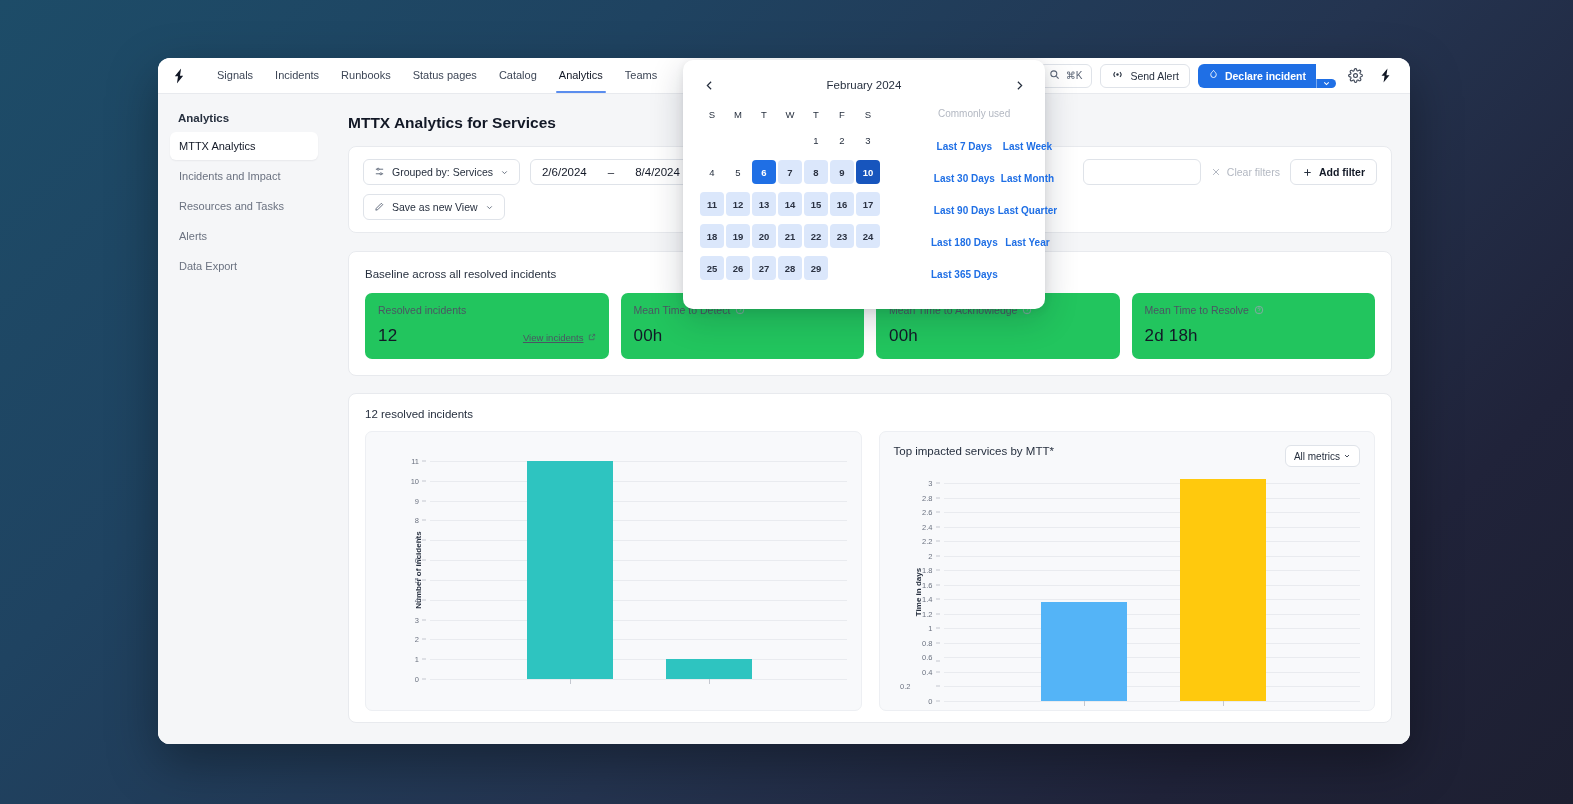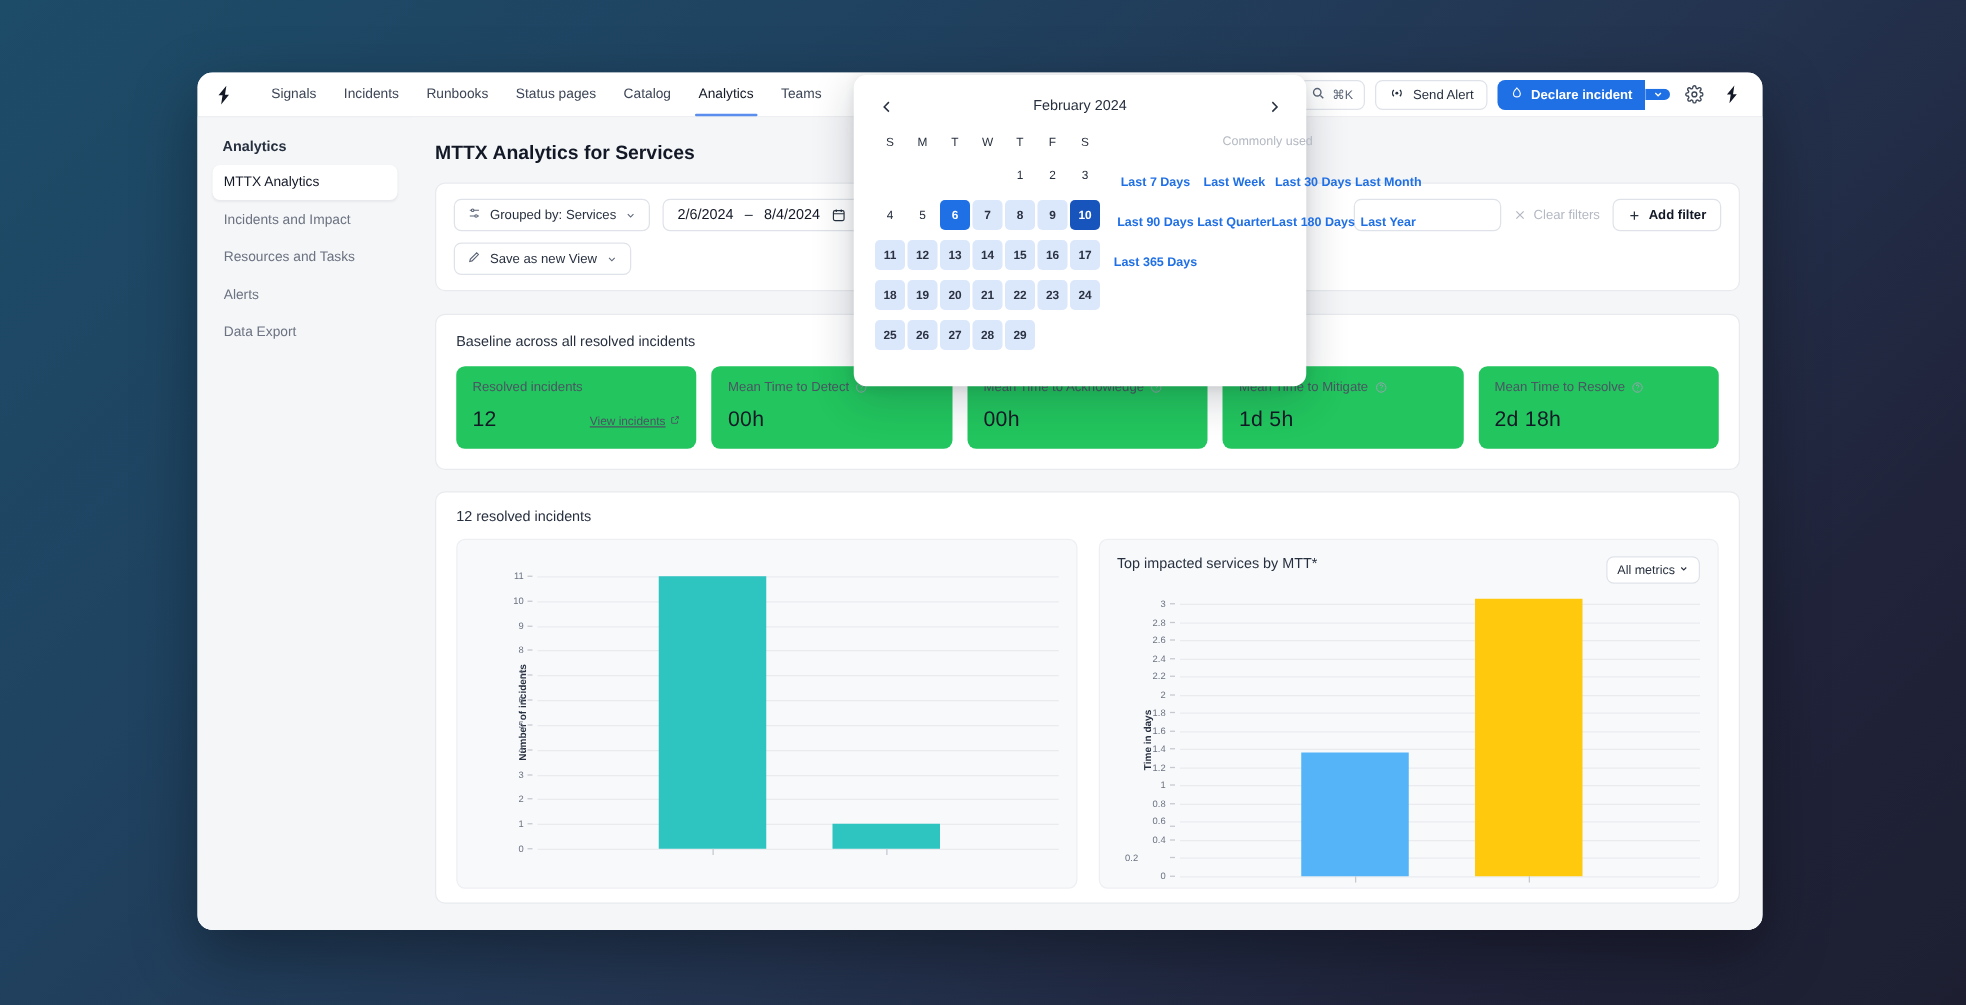--- a/index.html
+++ b/index.html
@@ -60,21 +60,21 @@
     font-size: 10px; color: #5b6576; background: #fff;
     cursor: pointer;
   }
   .send-alert-btn {
     display: flex; align-items: center; gap: 6px;
     border: 1px solid #dfe3e9; border-radius: 6px;
     height: 24px; padding: 0 10px;
     font-size: 10.5px; color: #27303f; background: #fff;
     cursor: pointer; font-weight: 500;
   }
-  .declare-group { display: flex; align-items: center; }
+  .declare-group { display: flex; align-items: flex-end; }
   .declare-btn {
     display: flex; align-items: center; gap: 6px;
     background: #1f6fe5; color: #fff;
     border-radius: 6px 0 0 6px;
     height: 24px; padding: 0 10px;
     font-size: 10.5px; font-weight: 600;
     cursor: pointer;
   }
   .declare-caret {
     width: 20px; background: #1f6fe5; color: #fff;
@@ -128,21 +128,21 @@
   .tb-left { display: flex; flex-direction: column; gap: 9px; }
   .tb-row { display: flex; gap: 10px; align-items: center; }
   .pill {
     display: flex; align-items: center; gap: 7px;
     border: 1px solid #dfe3e9; border-radius: 6px;
     height: 26px; padding: 0 10px;
     font-size: 10.5px; color: #27303f; background: #fff;
     cursor: pointer; white-space: nowrap;
   }
   .daterange {
-    display: flex; align-items: center; gap: 9px;
+    display: flex; align-items: center; gap: 21px;
     border: 1px solid #dfe3e9; border-radius: 6px;
     height: 26px; padding: 0 11px;
     font-size: 11.5px; color: #121826; background: #fff;
     cursor: pointer;
   }
   .tb-right { margin-left: auto; display: flex; align-items: center; gap: 10px; }
   .ghost-link {
     display: flex; align-items: center; gap: 6px;
     font-size: 10.5px; color: #b3b8c2; cursor: pointer;
   }
@@ -254,21 +254,21 @@
     display: flex; align-items: center; justify-content: center;
     font-size: 9.5px; color: #27303f; cursor: pointer;
   }
   .cell.plain { color: #27303f; }
   .cell.inrange { background: #dbe7fb; color: #2b3242; font-weight: 600; }
   .cell.start { background: #1f6fe5; color: #fff; font-weight: 700; }
   .cell.end { background: #1755bd; color: #fff; font-weight: 700; }
   .cell.empty { background: transparent; cursor: default; }
   .presets { flex: 1; padding-left: 10px; }
   .presets-title { font-size: 10px; color: #b3b8c2; text-align: center; margin-bottom: 6px; height: 20px; line-height: 20px; }
-  .preset-grid { display: grid; grid-template-columns: 1fr 1fr 1fr 1fr; }
+  .preset-grid { display: grid; grid-template-columns: 1fr 1fr; margin-left: 40px; }
   .preset {
     height: 32px; display: flex; align-items: center; justify-content: center;
     font-size: 10px; color: #1f6fe5; font-weight: 600; cursor: pointer;
     white-space: nowrap;
   }
   .preset.blank { cursor: default; }
 </style>
 </head>
 <body>
 
@@ -453,35 +453,20 @@
                 <span class="help-icon">
                   <svg width="10" height="10" viewBox="0 0 24 24" fill="none" stroke="#9aa2b1" stroke-width="1.9">
                     <circle cx="12" cy="12" r="9"></circle>
                     <path d="M9.6 9.2a2.5 2.5 0 114.4 1.8c-.9.9-2 1.3-2 2.6"></path>
                     <circle cx="12" cy="17.2" r=".9" fill="#9aa2b1" stroke="none"></circle>
                   </svg>
                 </span>
               </div>
               <div class="metric-row">
                 <div class="metric-value">00h</div>
-              </div>
-            </div>
-            <div class="metric-card">
-              <div class="metric-label">
-                <span>Mean Time to Mitigate</span>
-                <span class="help-icon">
-                  <svg width="10" height="10" viewBox="0 0 24 24" fill="none" stroke="#9aa2b1" stroke-width="1.9">
-                    <circle cx="12" cy="12" r="9"></circle>
-                    <path d="M9.6 9.2a2.5 2.5 0 114.4 1.8c-.9.9-2 1.3-2 2.6"></path>
-                    <circle cx="12" cy="17.2" r=".9" fill="#9aa2b1" stroke="none"></circle>
-                  </svg>
-                </span>
-              </div>
-              <div class="metric-row">
-                <div class="metric-value">1d 5h</div>
               </div>
             </div>
             <div class="metric-card">
               <div class="metric-label">
                 <span>Mean Time to Resolve</span>
                 <span class="help-icon">
                   <svg width="10" height="10" viewBox="0 0 24 24" fill="none" stroke="#9aa2b1" stroke-width="1.9">
                     <circle cx="12" cy="12" r="9"></circle>
                     <path d="M9.6 9.2a2.5 2.5 0 114.4 1.8c-.9.9-2 1.3-2 2.6"></path>
                     <circle cx="12" cy="17.2" r=".9" fill="#9aa2b1" stroke="none"></circle>

